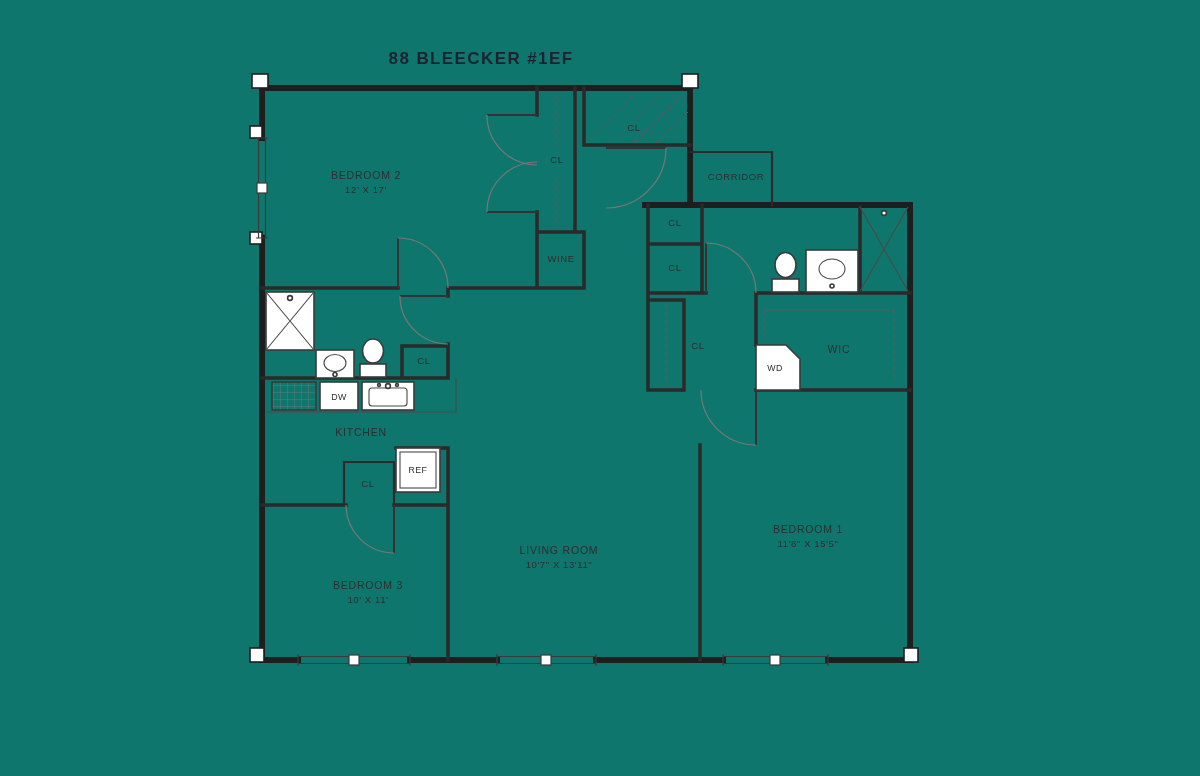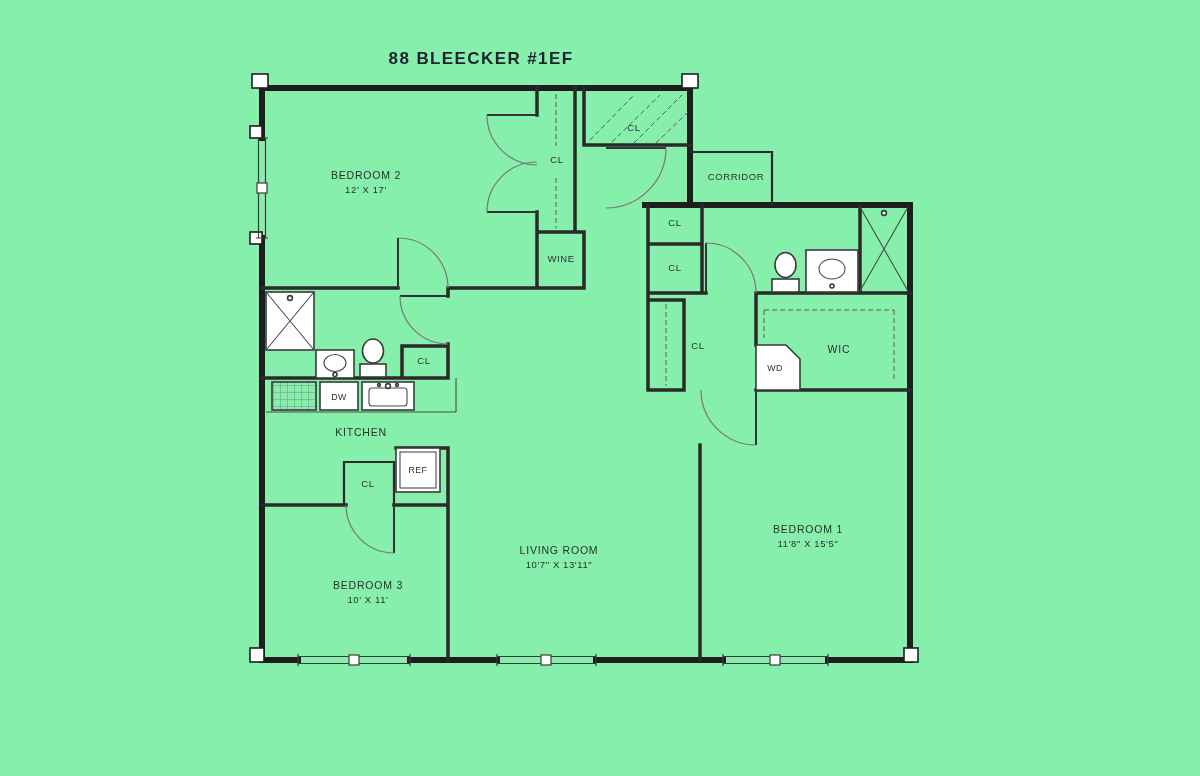--- a/index.html
+++ b/index.html
@@ -1,17 +1,17 @@
 <!DOCTYPE html>
 <html><head>
 <meta charset="utf-8">
 <style>
   html,body{margin:0;padding:0;background:#ffffff;}
   .canvas{
-    position:relative;width:1200px;height:776px;background:#86efac;
+    position:relative;width:1200px;height:776px;background:#0f766e;
     font-family:"Liberation Sans",sans-serif;overflow:hidden;
   }
   svg{display:block;}
   .wall-ext{stroke:#1e1e1e;stroke-width:6;fill:none;stroke-linecap:square;}
   .wall-int{stroke:#2a2a2a;stroke-width:3.5;fill:none;stroke-linecap:square;}
   .wall-thin{stroke:#2a2a2a;stroke-width:2.2;fill:none;stroke-linecap:square;}
   .fixture{stroke:#3a3a3a;stroke-width:1.6;fill:#ffffff;}
   .fixture-thin{stroke:#4a4a4a;stroke-width:1.1;fill:none;}
   .door-leaf{stroke:#333333;stroke-width:2;fill:none;}
   .door-arc{stroke:#777777;stroke-width:1.2;fill:none;}

